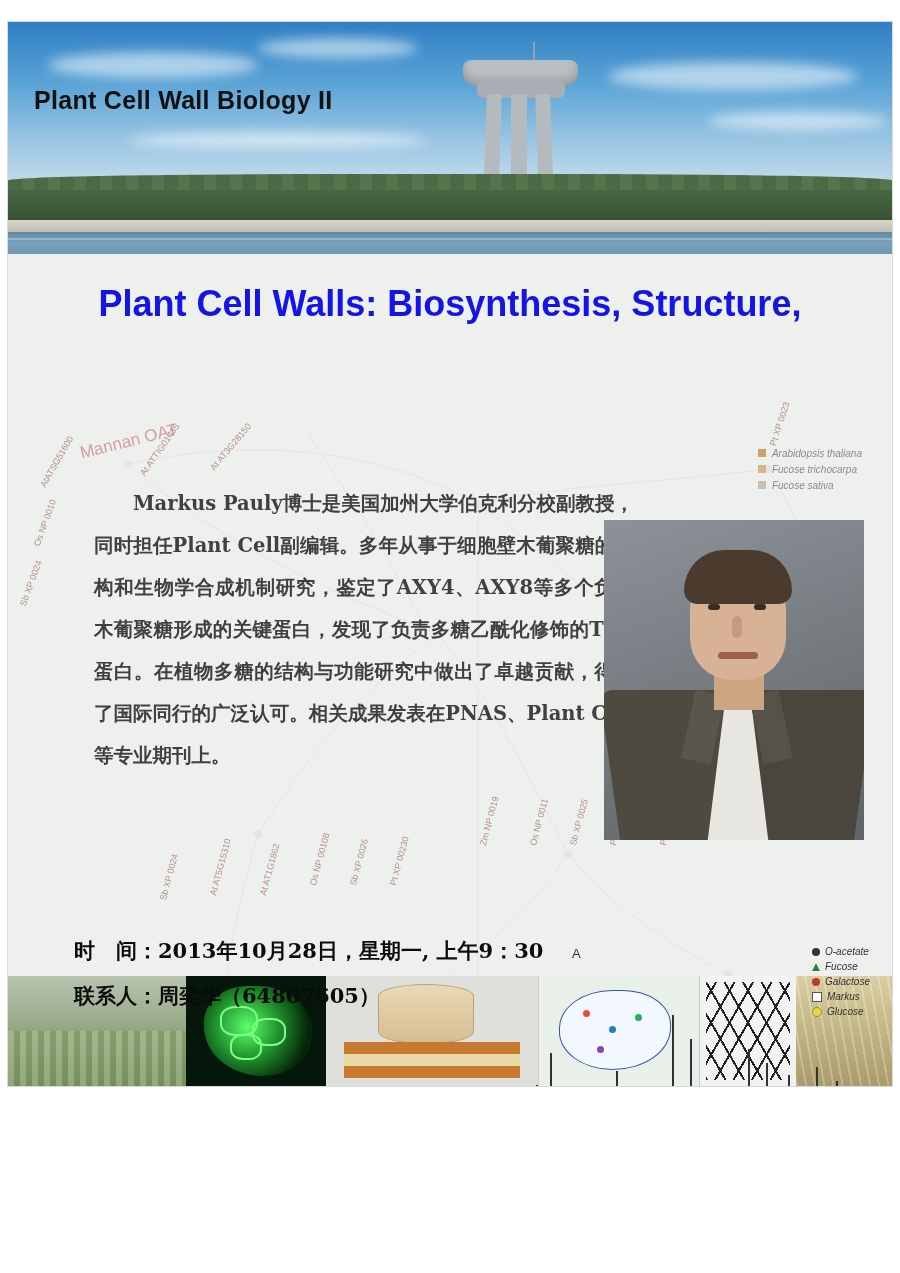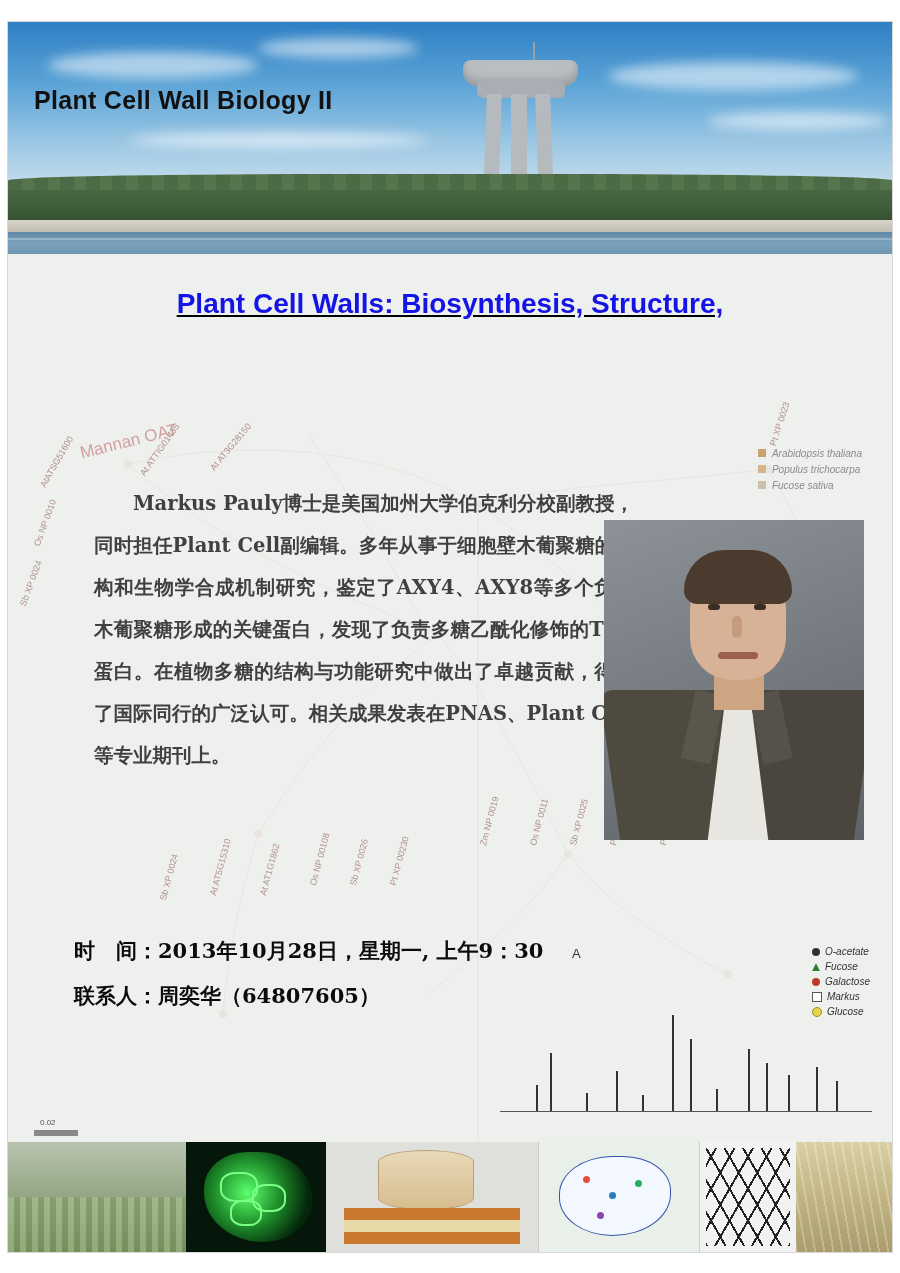--- a/index.html
+++ b/index.html
@@ -12,25 +12,24 @@
     height: 1273px;
     font-family: "Liberation Sans", sans-serif;
     position: relative;
     overflow: hidden;
   }
   .poster {
     position: absolute;
     left: 8px;
     top: 22px;
     width: 884px;
-    height: 1230px;
+    height: 1064px;
     background: #eef0ee;
     overflow: hidden;
     box-shadow: 0 0 0 1px #d8d8d8;
-    text-decoration: underline;
   }
 
   
   .banner {
     position: relative;
     width: 100%;
     height: 232px;
     overflow: hidden;
   }
   .sky {
@@ -128,21 +127,21 @@
     line-height: 16px; font-style: italic;
   }
   .legend-box .sw { display: inline-block; width: 8px; height: 8px; margin-right: 6px; }
 
   .main-title {
     position: relative;
     z-index: 3;
     margin: 30px 40px 0 40px;
     text-align: center;
     color: #1414e6;
-    font-size: 28px;
+    font-size: 36px;
     font-weight: bold;
     line-height: 40px;
   }
   .speaker-line {
     position: relative;
     z-index: 3;
     text-align: center;
     margin-top: 12px;
     font-size: 24px;
     font-weight: bold;
@@ -387,21 +386,21 @@
     <div class="wm-label" style="left:250px; top:640px; transform:rotate(-75deg);">At AT1G1862</div>
     <div class="wm-label" style="left:200px; top:640px; transform:rotate(-75deg);">At AT5G15310</div>
     <div class="wm-label" style="left:150px; top:645px; transform:rotate(-75deg);">Sb XP 0024</div>
     <div class="wm-label" style="left:650px; top:590px; transform:rotate(-75deg);">Pt XP 00229</div>
 
     <div class="legend-box">
       <div>
         <span class="sw" style="background:#c9a36a"></span><span>Arabidopsis thaliana</span>
       </div>
       <div>
-        <span class="sw" style="background:#d4b68a"></span><span>Populus trichocarpa</span>
+        <span class="sw" style="background:#d4b68a"></span><span>Fucose trichocarpa</span>
       </div>
       <div>
         <span class="sw" style="background:#cbbfae"></span><span>Fucose sativa</span>
       </div>
     </div>
 
     <div class="main-title">
       <div>Plant Cell Walls: Biosynthesis, Structure,</div>
     </div>
 

